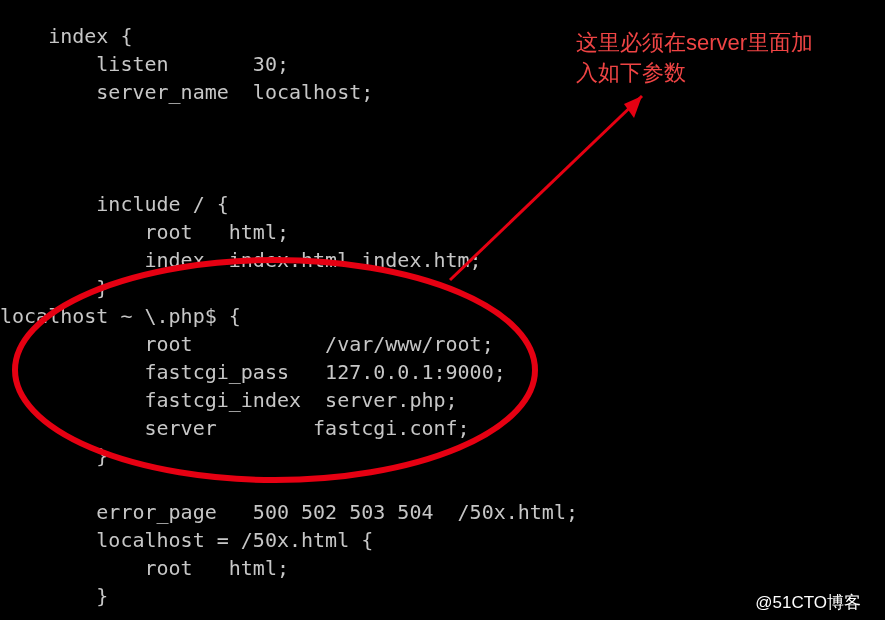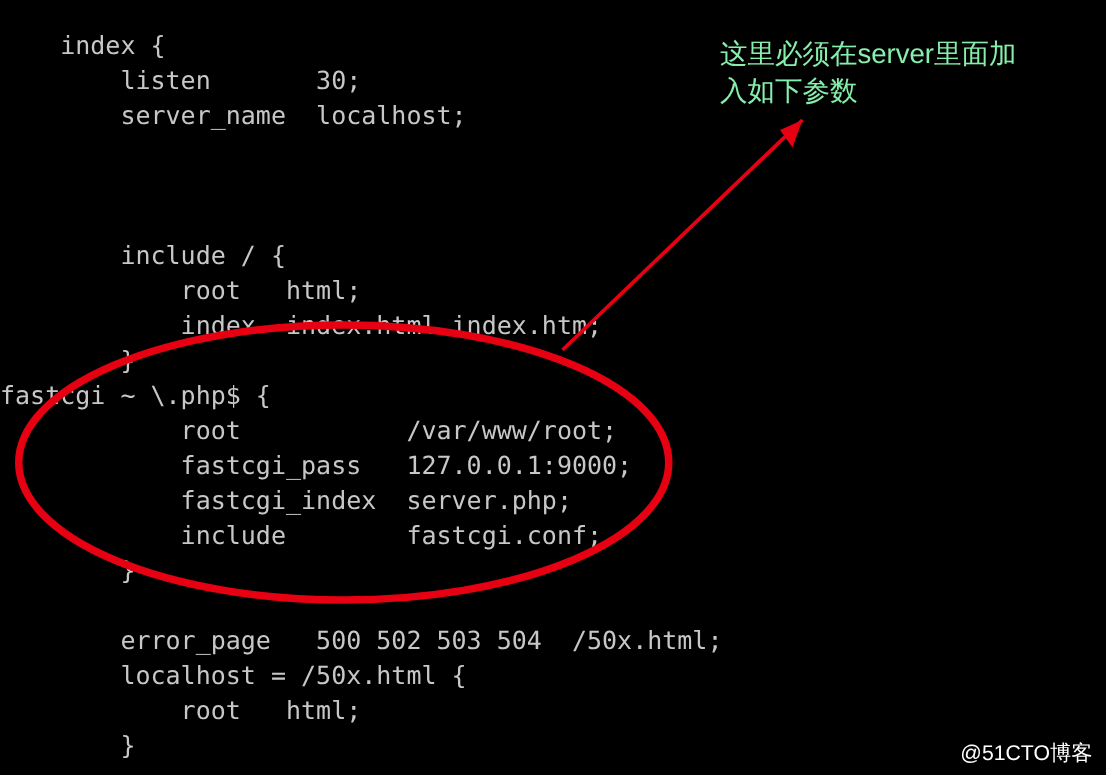--- a/index.html
+++ b/index.html
@@ -17,31 +17,31 @@
     position: absolute;
     top: 22px;
     left: 0;
     white-space: pre;
     line-height: 28px;
   }
   .annotation {
     position: absolute;
     top: 28px;
     left: 576px;
-    color: #86efac;
+    color: #ef4444;
     font-family: "Microsoft YaHei", sans-serif;
     font-size: 22px;
     line-height: 30px;
     white-space: pre-line;
     font-weight: 400;
   }
   .watermark {
     position: absolute;
     bottom: 6px;
-    right: 11px;
+    right: 24px;
     color: #fff;
     font-family: "Microsoft YaHei", sans-serif;
     font-size: 17px;
   }
   .overlay {
     position: absolute;
     top: 0;
     left: 0;
     pointer-events: none;
   }
@@ -52,25 +52,25 @@
 <pre class="code-area"><span>    index {</span>
 <span>        listen       30;</span>
 <span>        server_name  localhost;</span>
 <span></span>
 <span></span>
 <span></span>
 <span>        include / {</span>
 <span>            root   html;</span>
 <span>            index  index.html index.htm;</span>
 <span>        }</span>
-<span>fastcgi ~ \.php$ {</span>
+<span>localhost ~ \.php$ {</span>
 <span>            root           /var/www/root;</span>
 <span>            fastcgi_pass   127.0.0.1:9000;</span>
 <span>            fastcgi_index  server.php;</span>
-<span>            include        fastcgi.conf;</span>
+<span>            server        fastcgi.conf;</span>
 <span>        }</span>
 <span></span>
 <span>        error_page   500 502 503 504  /50x.html;</span>
 <span>        localhost = /50x.html {</span>
 <span>            root   html;</span>
 <span>        }</span></pre>
 
 <div class="annotation">这里必须在server里面加
 入如下参数</div>
 

